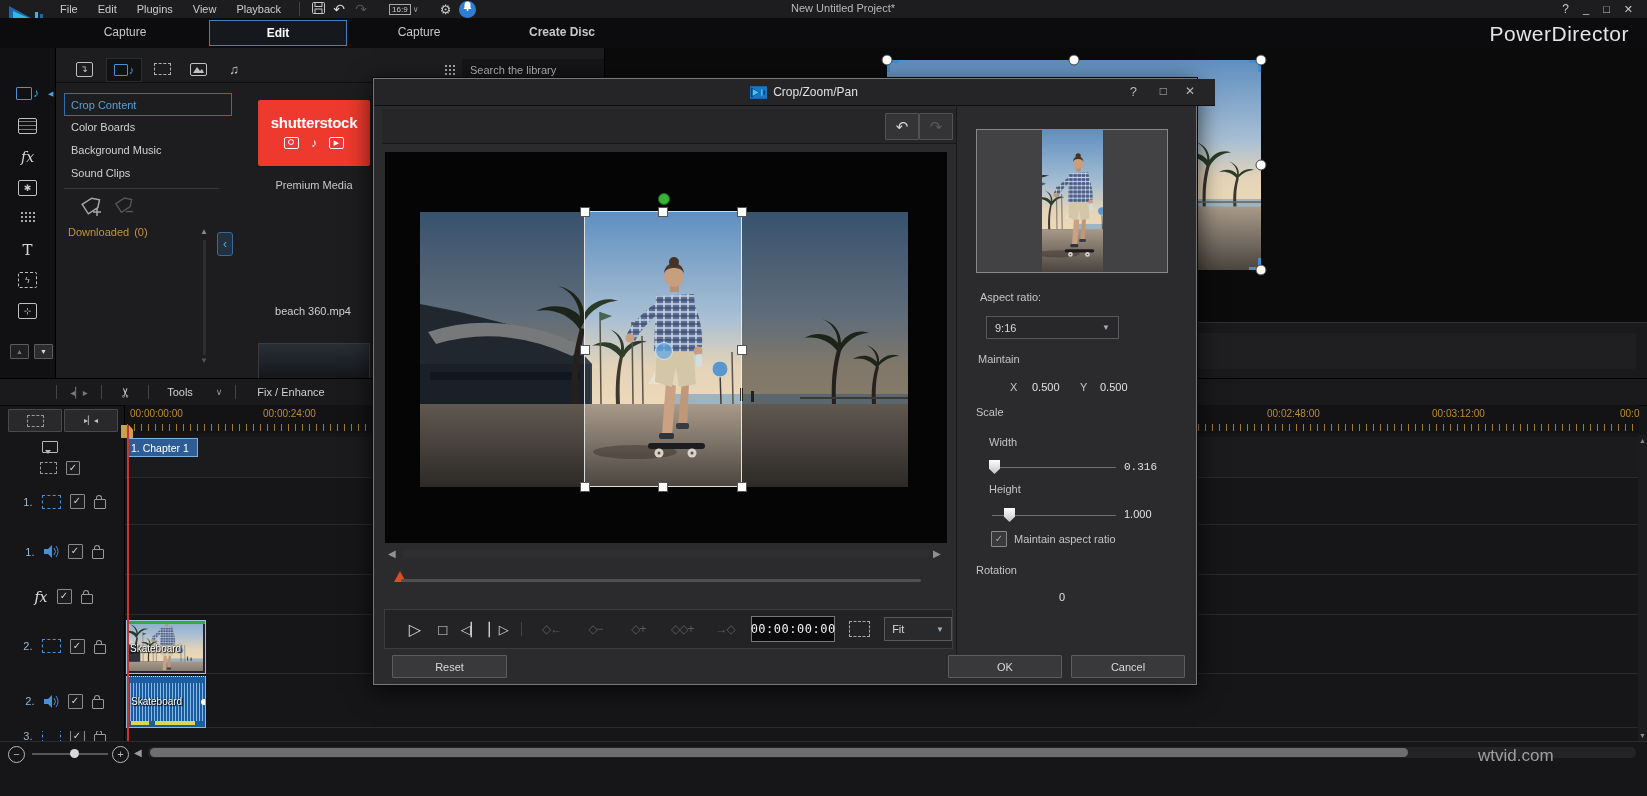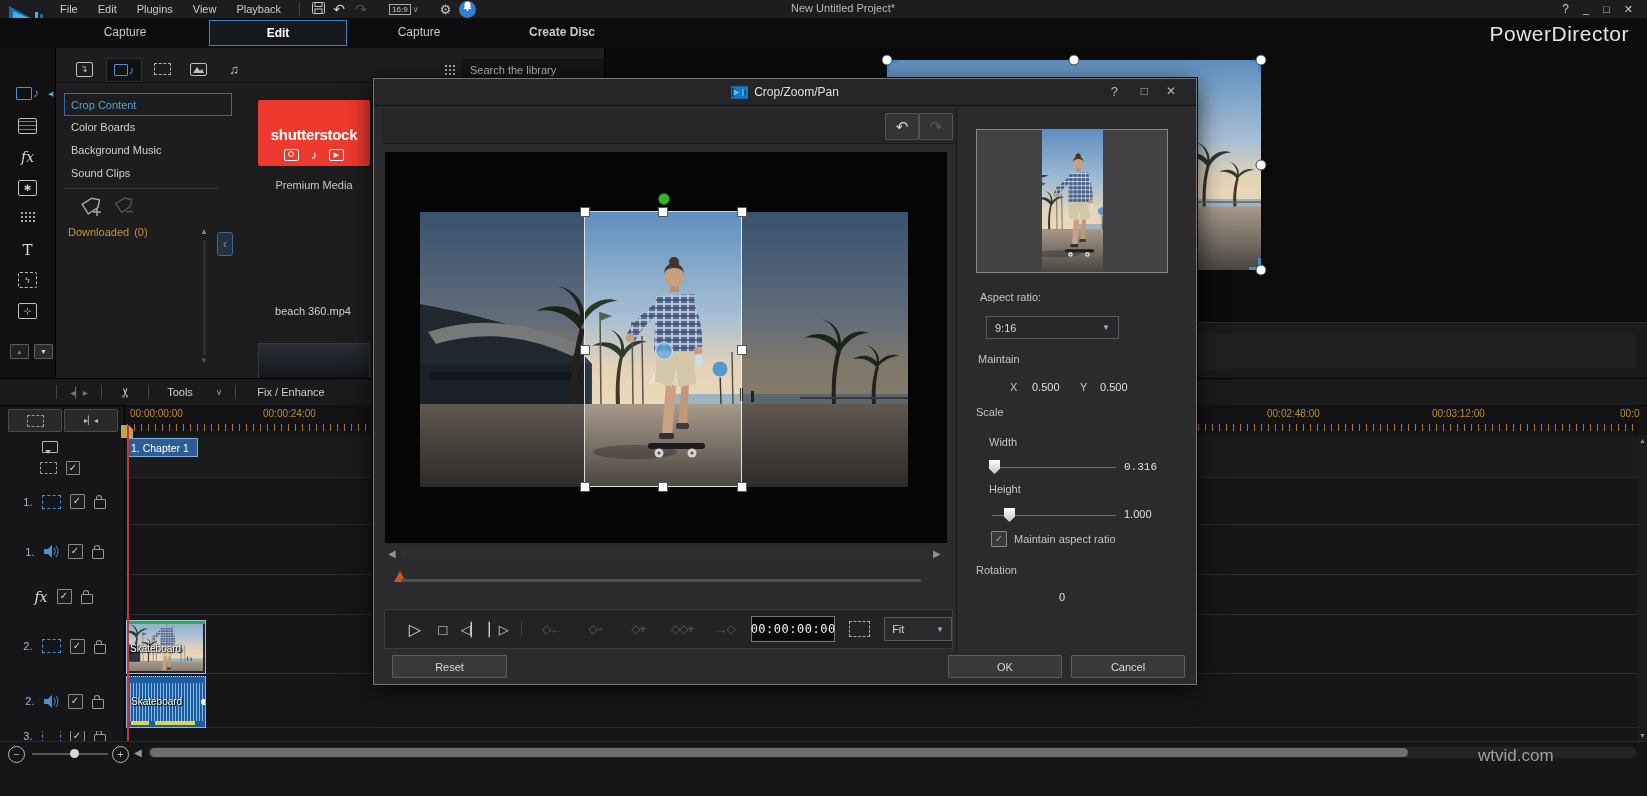--- a/index.html
+++ b/index.html
@@ -284,21 +284,21 @@
     </div>
 
     <span class="abs" style="left:144px;top:179px;font-size:8px;color:#8a8a8c;">▲</span>
     <div class="abs" style="left:147px;top:192px;width:3px;height:115px;background:#2e2e30;"></div>
     <span class="abs" style="left:144px;top:308px;font-size:8px;color:#55555a;">▼</span>
     <div class="abs flex" style="left:161px;top:184px;width:14px;height:22px;background:#23303e;border:1px solid #3a6a9a;border-radius:3px;justify-content:center;">
       <span style="color:#5aa5de;font-size:12px;">‹</span>
     </div>
 
     <div class="abs" style="left:202px;top:52px;width:112px;height:66px;background:#ee392e;border-radius:2px;">
-      <div style="text-align:center;margin-top:26px;color:#fff;font-weight:bold;font-size:15px;letter-spacing:-0.3px;">shutterstock</div>
+      <div style="text-align:center;margin-top:14px;color:#fff;font-weight:bold;font-size:15px;letter-spacing:-0.3px;">shutterstock</div>
       <div class="flex" style="justify-content:center;gap:12px;margin-top:6px;">
         <span style="width:13px;height:10px;border:1.5px solid #fff;border-radius:2px;position:relative;">
             <span class="abs" style="left:3px;top:1px;width:4px;height:4px;border:1.5px solid #fff;border-radius:50%;"></span>
           </span>
         <span style="color:#fff;font-size:12px;line-height:12px;">♪</span>
         <span style="width:13px;height:10px;border:1.5px solid #fff;border-radius:2px;text-align:center;font-size:7px;line-height:10px;color:#fff;">▶</span>
       </div>
     </div>
     <div class="abs" style="left:202px;top:131px;width:112px;text-align:center;color:#c8c8ca;">Premium Media</div>
 
@@ -456,21 +456,21 @@
       <div class="abs" style="left:148px;top:5px;width:1488px;height:11px;background:#242426;border-radius:5px;">
         <div class="abs" style="left:2px;top:1px;width:1258px;height:9px;background:#6e6e70;border-radius:5px;"></div>
       </div>
       <span class="abs" style="left:1478px;top:4px;font-size:17px;color:rgba(190,190,192,0.8);z-index:7;">wtvid.com</span>
     </div>
   </div>
 
   <div class="abs" style="left:373px;top:78px;width:824px;height:607px;background:#2b2b2d;border:1px solid #78787a;
               box-shadow:0 0 0 1px #0a0a0c,0 6px 24px rgba(0,0,0,0.75);z-index:50;box-sizing:border-box;">
 
-    <div class="abs flex" style="left:0;top:0;width:822px;height:26px;background:#252527;border-bottom:1px solid #0f0f11;justify-content:center;gap:6px;">
+    <div class="abs flex" style="left:0;top:0;width:822px;height:26px;background:#252527;border-bottom:1px solid #0f0f11;justify-content:center;gap:6px;padding-left:19px;">
       <svg width="17" height="13" viewBox="0 0 38 28">
         <rect width="38" height="28" fill="#1878c8"></rect>
           <polygon points="2,2 22,14 2,26" fill="#0a3c78"></polygon>
           <polygon points="6,6 20,14 6,22" fill="#40c8f0"></polygon>
           <rect x="25" y="7" width="3" height="14" fill="#40c8f0"></rect>
           <rect x="30" y="9" width="3" height="10" fill="#0a3c78"></rect>
       </svg>
       <span style="color:#e0e0e2;font-size:12px;">Crop/Zoom/Pan</span>
       <span class="abs" style="right:78px;top:5px;color:#b8b8ba;font-size:13px;">?</span>
       <span class="abs" style="right:48px;top:5px;color:#b8b8ba;font-size:12px;">□</span>

